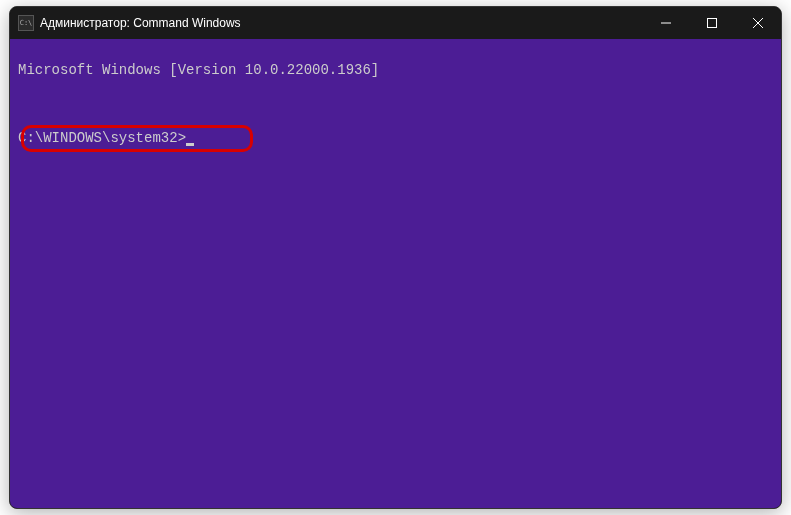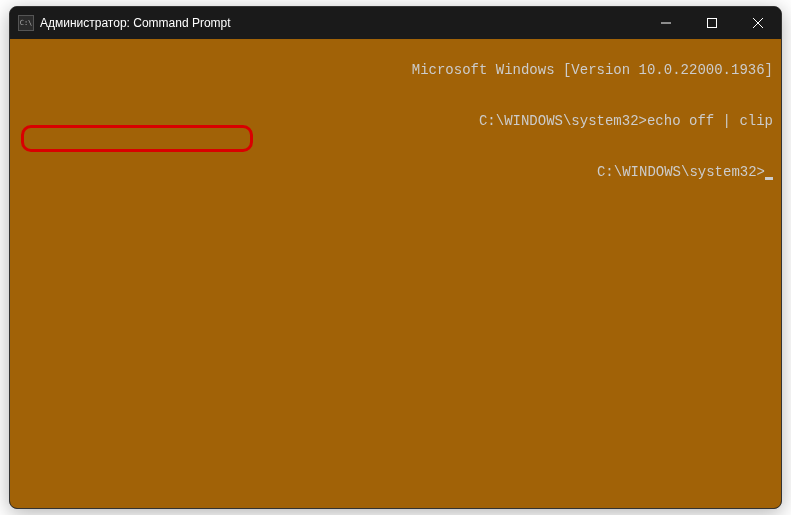--- a/index.html
+++ b/index.html
@@ -67,22 +67,21 @@
     .win-btn svg { width: 10px; height: 10px; }
     .terminal-body {
       padding: 6px 8px;
       font-family: Consolas, "Courier New", monospace;
       font-size: 14px;
       line-height: 17px;
       color: #cccccc;
       white-space: pre;
       height: calc(100% - 32px);
       overflow: hidden;
-      background: #a16207;
-      text-align: right;
+      background: #4c1d95;
     }
     .line { display: block; }
     .highlight-box {
       position: absolute;
       border: 3px solid #d90000;
       border-radius: 10px;
       pointer-events: none;
     }
     .cursor {
       display: inline-block;
@@ -93,21 +92,21 @@
       margin-bottom: 1px;
     }
   </style>
 </head>
 <body>
 
 <div class="window">
   <div class="titlebar">
     <div class="titlebar-left">
       <div class="app-icon">C:\</div>
-      <span class="title-text">Администратор: Command Prompt</span>
+      <span class="title-text">Администратор: Command Windows</span>
     </div>
     <div class="window-controls">
       <div class="win-btn">
         <svg viewBox="0 0 10 10">
             <line x1="0" y1="5" x2="10" y2="5" stroke="#fff" stroke-width="1"></line>
           </svg>
       </div>
       <div class="win-btn">
         <svg viewBox="0 0 10 10">
             <rect x="0.5" y="0.5" width="9" height="9" stroke="#fff" stroke-width="1" fill="none"></rect>
@@ -117,19 +116,18 @@
         <svg viewBox="0 0 10 10">
             <line x1="0" y1="0" x2="10" y2="10" stroke="#fff" stroke-width="1"></line>
             <line x1="10" y1="0" x2="0" y2="10" stroke="#fff" stroke-width="1"></line>
           </svg>
       </div>
     </div>
   </div>
   <div class="terminal-body">
 <span class="line">Microsoft Windows [Version 10.0.22000.1936]</span>
 <span class="line"></span>
-<span class="line"><span>C:\WINDOWS\system32&gt;</span><span>echo off | clip</span></span>
 <span class="line"></span>
 <span class="line"><span>C:\WINDOWS\system32&gt;</span><span class="cursor"></span></span>
   </div>
 </div>
 
 <div class="highlight-box" style="left:21px;top:125px;width:232px;height:27px;"></div>
 
 </body></html>

